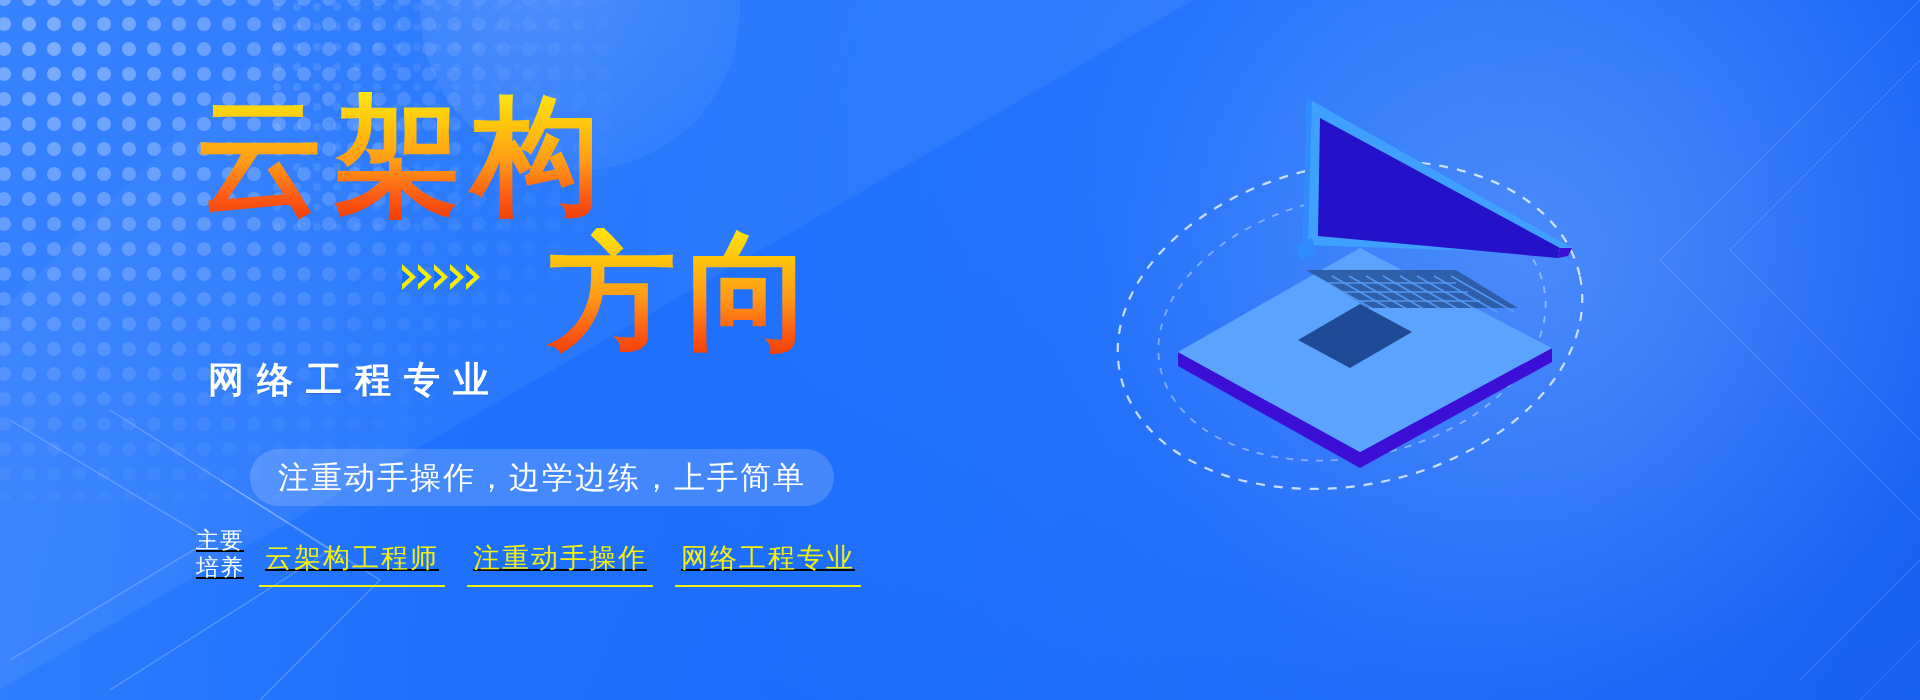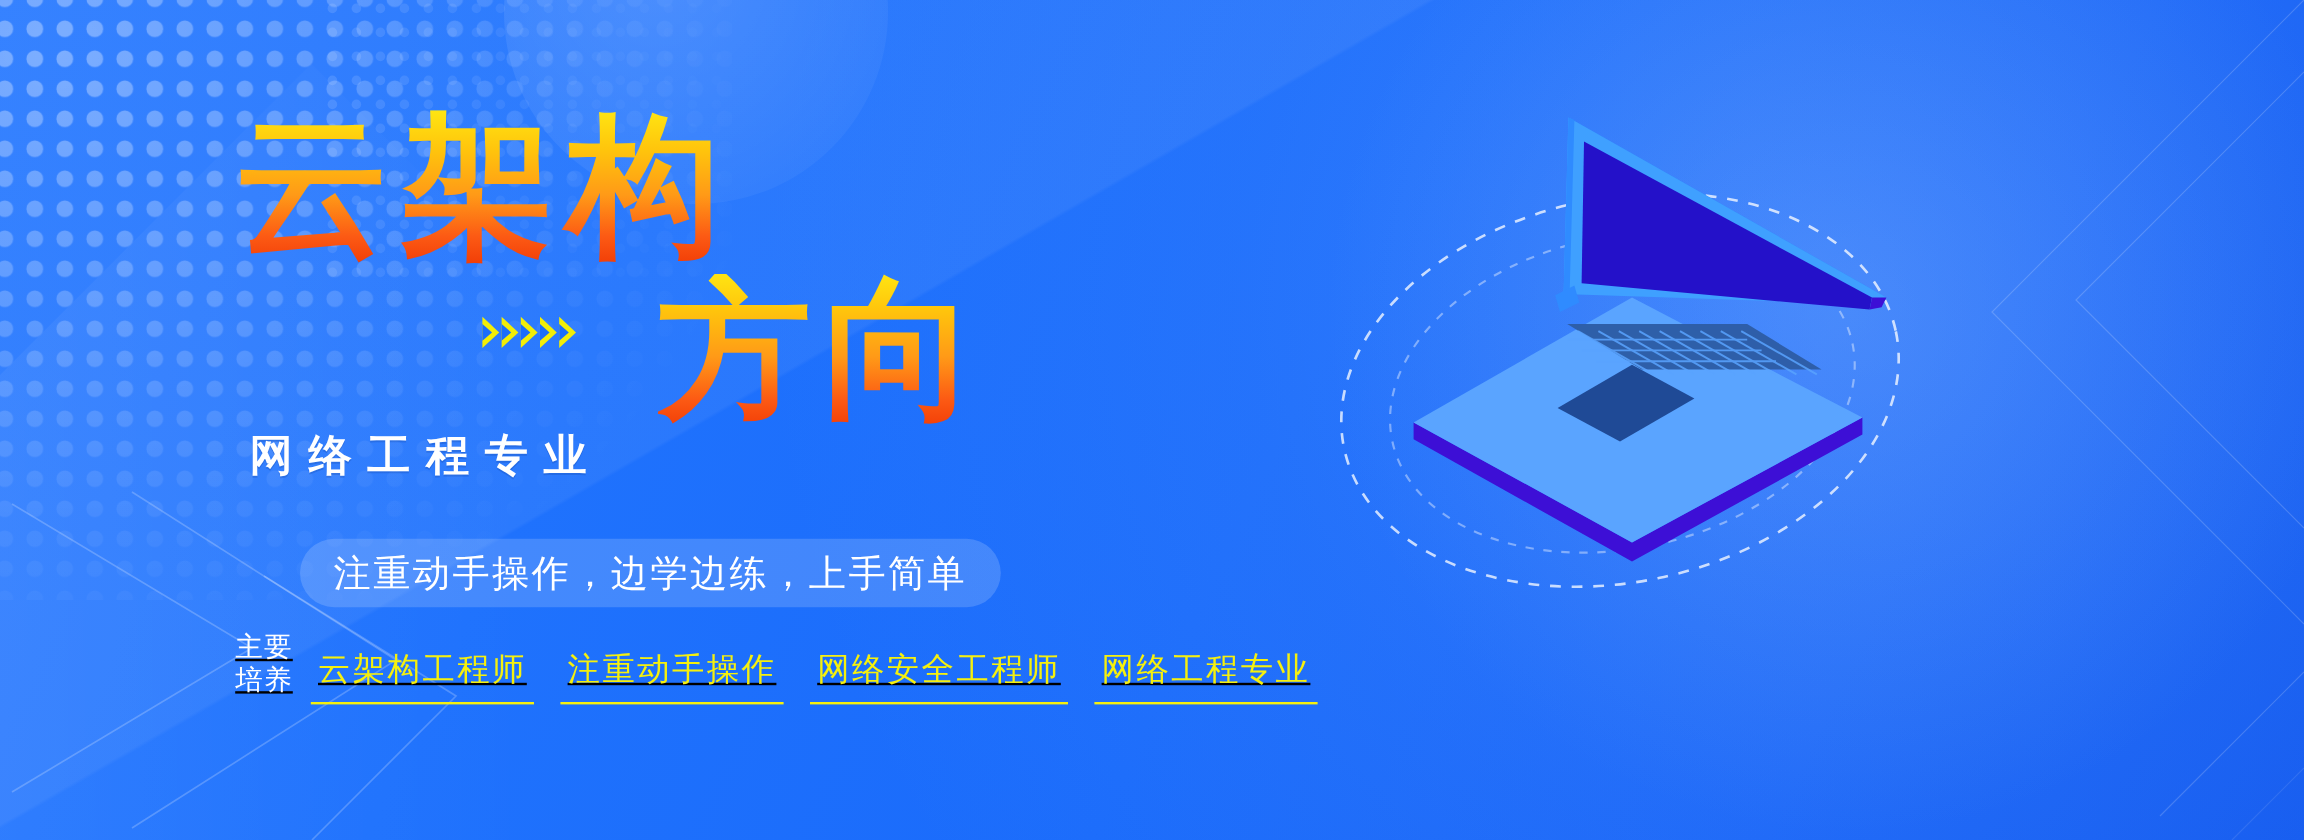--- a/index.html
+++ b/index.html
@@ -224,21 +224,20 @@
     <div class="tagline">注重动手操作，边学边练，上手简单</div>
 
     <div class="bottom-row">
       <div class="grow-label">
         <div>主要</div>
         <div>培养</div>
       </div>
       <div class="jobs">
         <span class="job">云架构工程师</span>
         <span class="job">注重动手操作</span>
-        <span class="job">网络安全工程师</span>
         <span class="job">网络工程专业</span>
       </div>
     </div>
   </div>
 
   <div class="laptop-wrap">
     <svg class="rings" viewBox="0 0 560 520">
 
       <g fill="none" stroke="#ffffff" stroke-opacity="0.75" stroke-width="2.2" stroke-dasharray="9 9">
         <ellipse cx="290" cy="285" rx="235" ry="160" transform="rotate(-12 290 285)"></ellipse>

